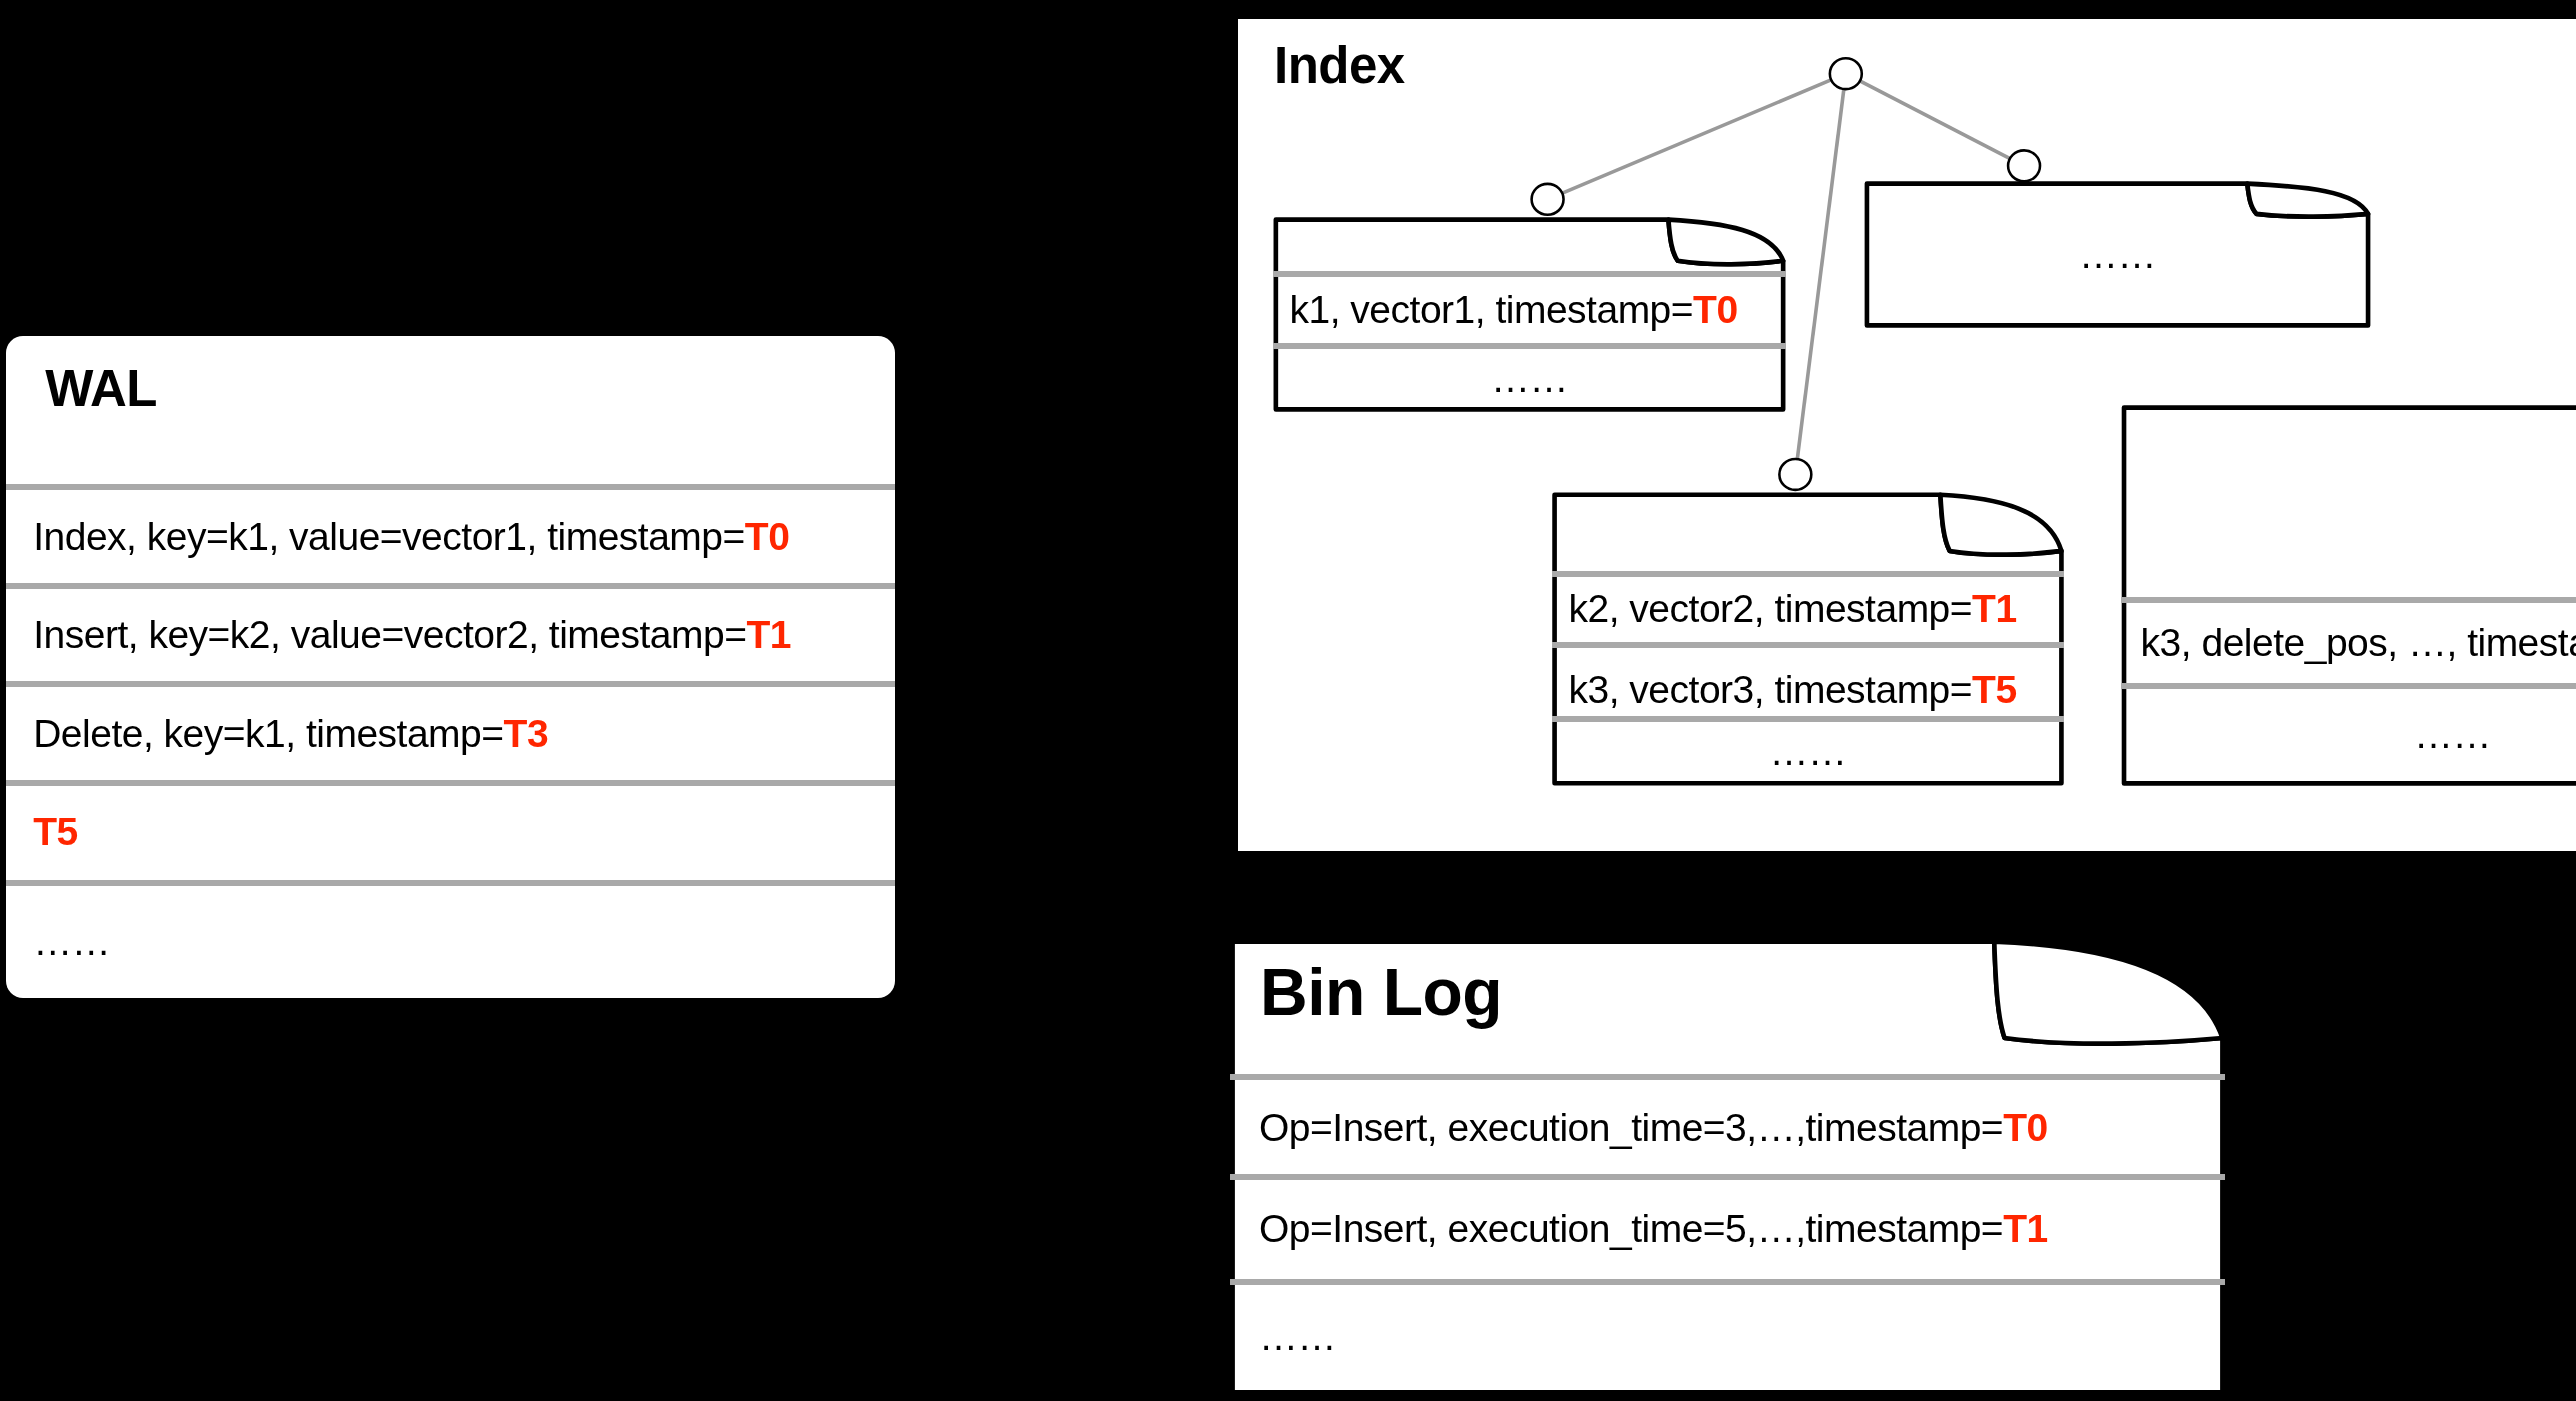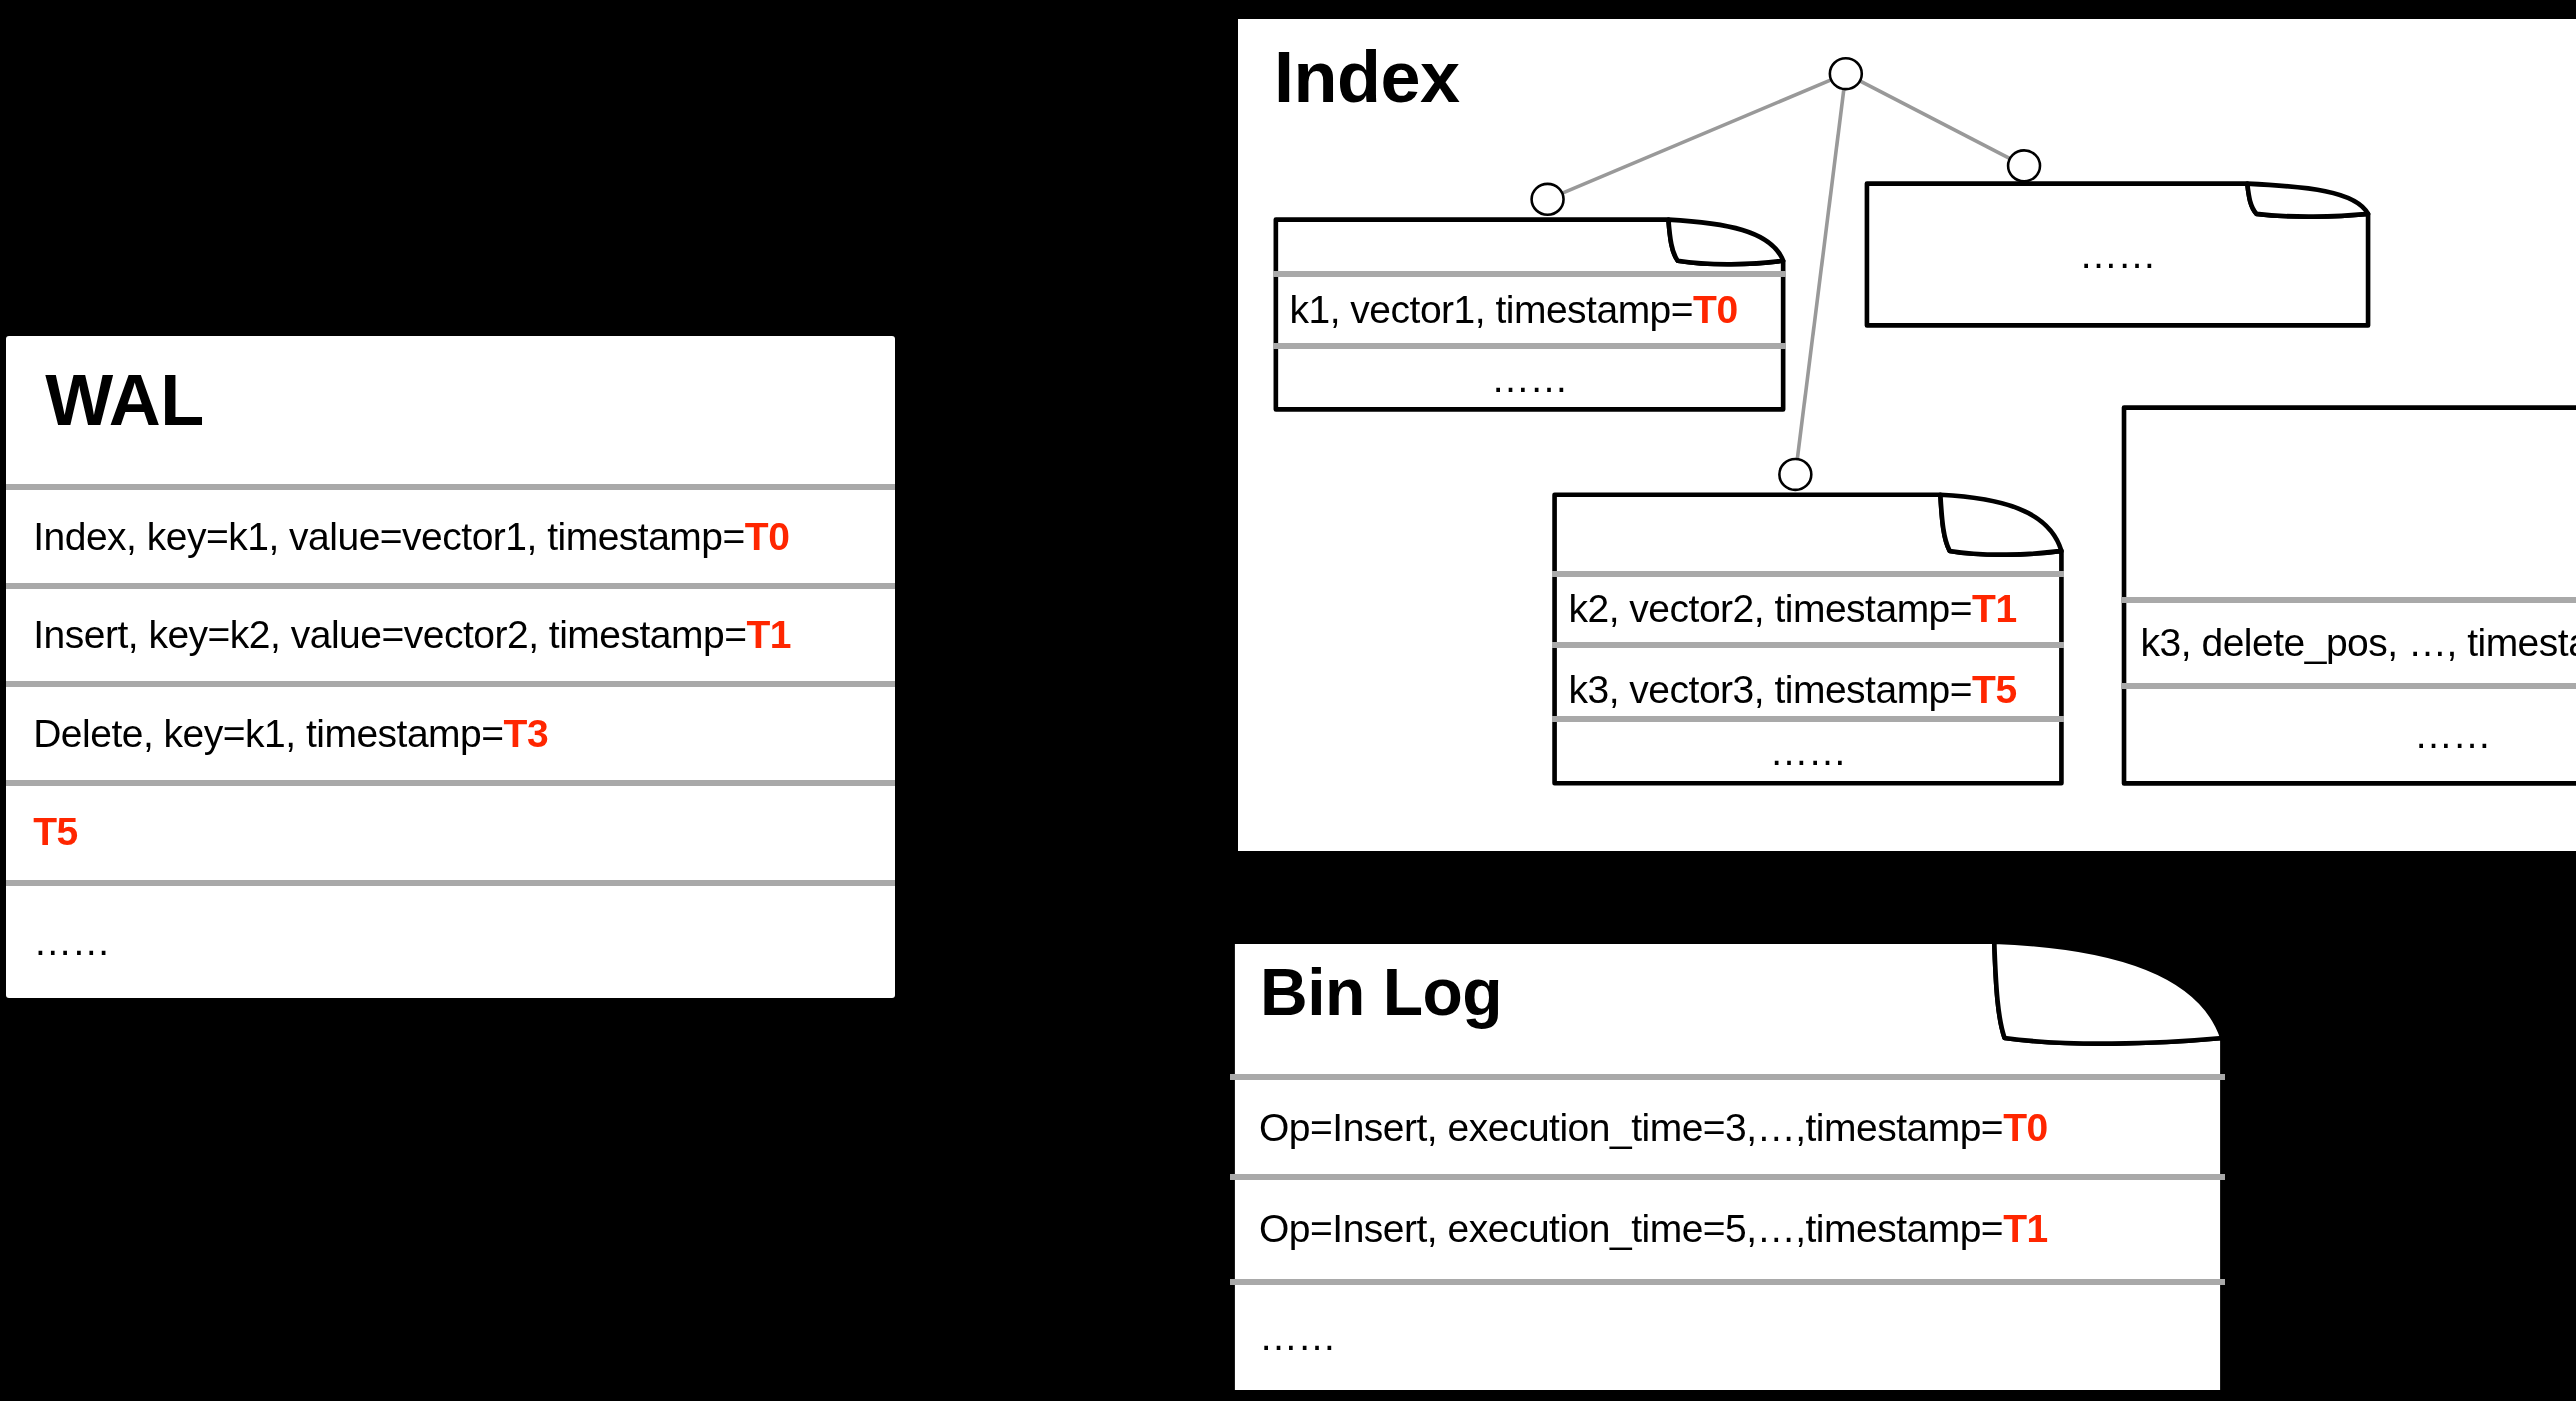--- a/index.html
+++ b/index.html
@@ -16,21 +16,21 @@
     width:2817px;height:1402px;position:relative;overflow:hidden;
     font-family:"Liberation Sans","DejaVu Sans",sans-serif;
     color:var(--ink);
   }
   #stage{position:absolute;inset:0;background:var(--bg);}
 
   
   .panel-title{
     position:absolute;
     font-weight:700;
-    font-size:72px;
+    font-size:51px;
     line-height:1.1;
     letter-spacing:-0.5px;
     white-space:nowrap;
   }
   .row{
     position:absolute;left:0;right:0;
     display:flex;align-items:center;
     font-size:39px;
     letter-spacing:-0.5px;
     white-space:nowrap;
@@ -39,21 +39,21 @@
   .row.centered{justify-content:center;}
   .sep{
     position:absolute;left:0;right:0;height:5.7px;
     background:var(--sep);
   }
   .docsvg{position:absolute;left:0;top:0;display:block;}
 
   
   .wal{
     position:absolute;left:6.2px;top:336px;width:889px;height:662px;
-    background:var(--paper);border-radius:3px;
+    background:var(--paper);border-radius:17px;
   }
   .wal .panel-title{left:39px;top:25px;}
   .wal .row{padding-left:27px;}
 
   
   .index-panel{
     position:absolute;left:1233px;top:14.4px;width:1580px;height:842px;
     background:var(--paper);border:5.2px solid var(--ink);
   }
   .index-panel .panel-title{left:36px;top:18.5px;}

